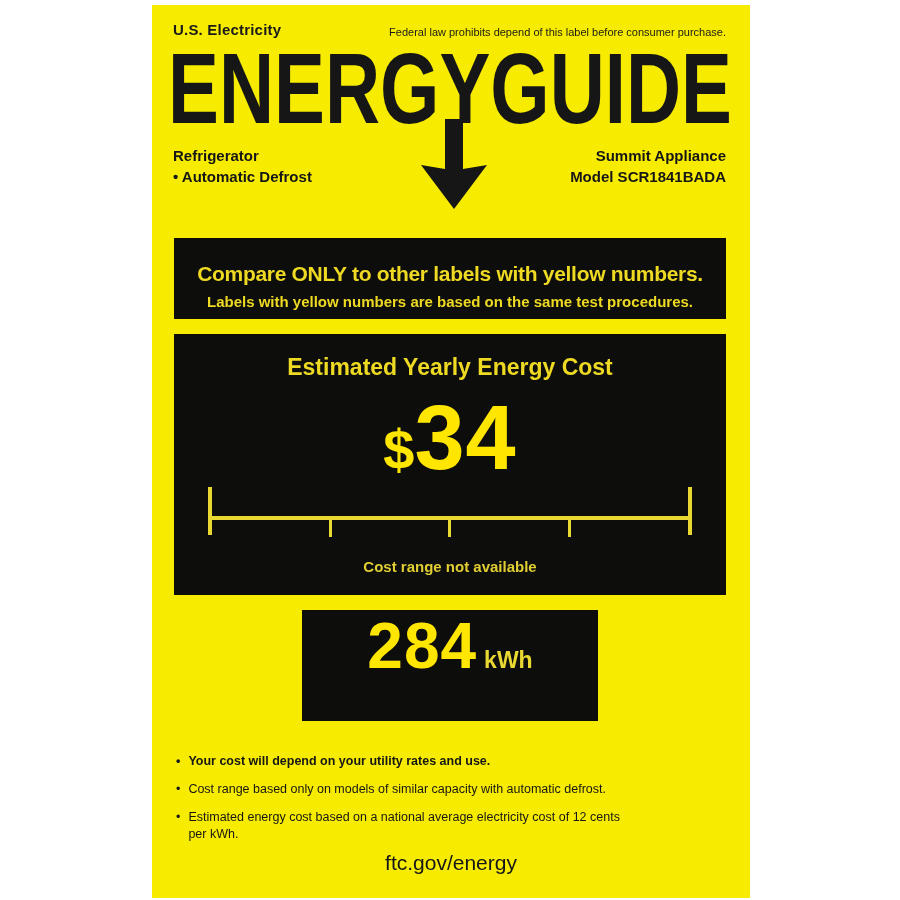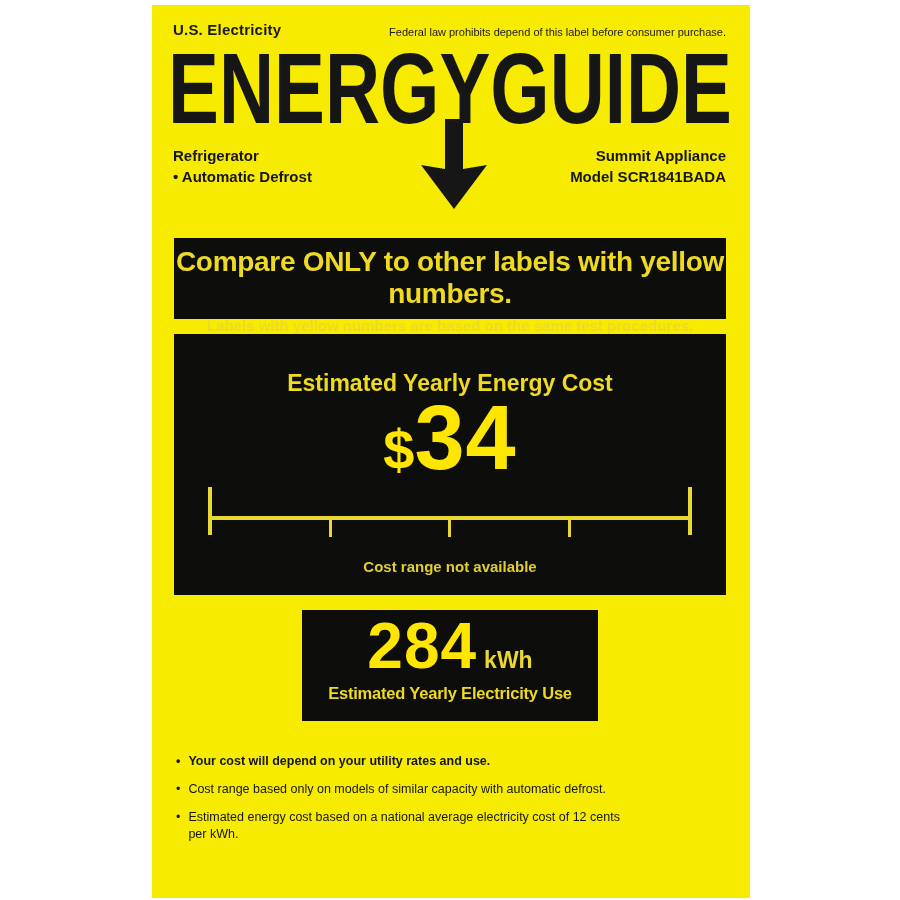--- a/index.html
+++ b/index.html
@@ -89,38 +89,38 @@
     color: #eeda22;
     text-align: center;
   }
   .box-compare {
     left: 22px;
     top: 233px;
     width: 552px;
     height: 81px;
   }
   .box-compare .l1 {
-    margin-top: 8px;
-    font-size: 28px;
+    margin-top: 24px;
+    font-size: 21px;
     font-weight: bold;
     letter-spacing: -0.3px;
   }
   .box-compare .l2 {
     margin-top: 7px;
     font-size: 15px;
     font-weight: bold;
   }
   .box-cost {
     left: 22px;
     top: 329px;
     width: 552px;
     height: 261px;
   }
   .box-cost .heading {
-    padding-top: 36px;
+    padding-top: 20px;
     font-size: 23px;
     font-weight: bold;
   }
   .price-row {
     position: absolute;
     top: 59px;
     left: 0;
     width: 100%;
     display: flex;
     justify-content: center;
@@ -291,33 +291,33 @@
         <div class="scale-end right"></div>
       </div>
       <div class="range-note">Cost range not available</div>
     </div>
 
     <div class="bbox box-usage">
       <div class="usage-row">
         <span class="usage-value">284</span>
         <span class="usage-unit">kWh</span>
       </div>
-      <div class="usage-caption">Estimated Yearly Electricity Use</div>
     </div>
 
     <div class="footnotes">
       <div class="fnote first">
         <span class="bullet">•</span>
         <span>Your cost will depend on your utility rates and use.</span>
       </div>
       <div class="fnote">
         <span class="bullet">•</span>
         <span>Cost range based only on models of similar capacity with automatic defrost.</span>
       </div>
       <div class="fnote">
         <span class="bullet">•</span>
         <span>Estimated energy cost based on a national average electricity cost of 12 cents per kWh.</span>
       </div>
     </div>
 
+    <div class="website">ftc.gov/energy</div>
 
   </div>
 </div>
 
 </body></html>

